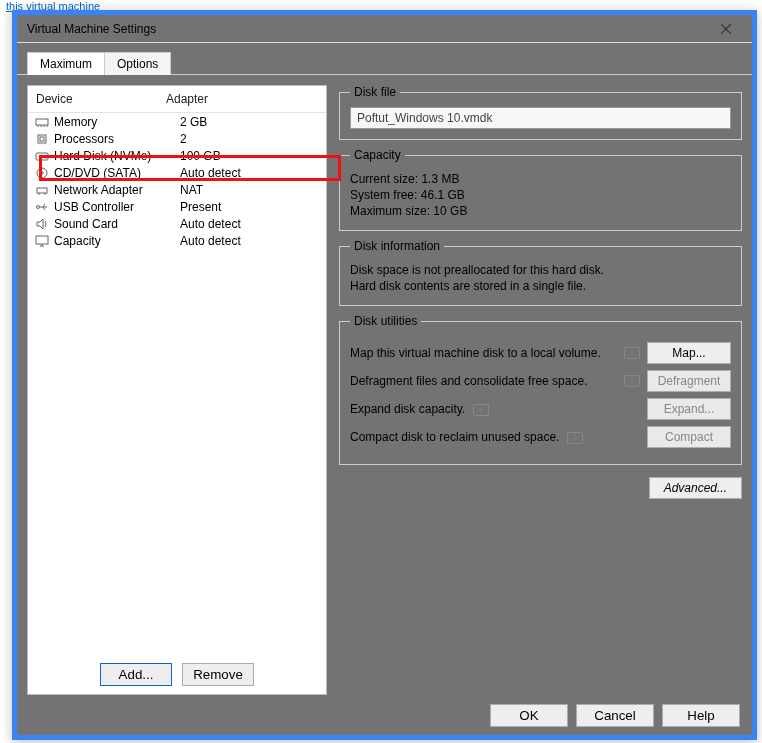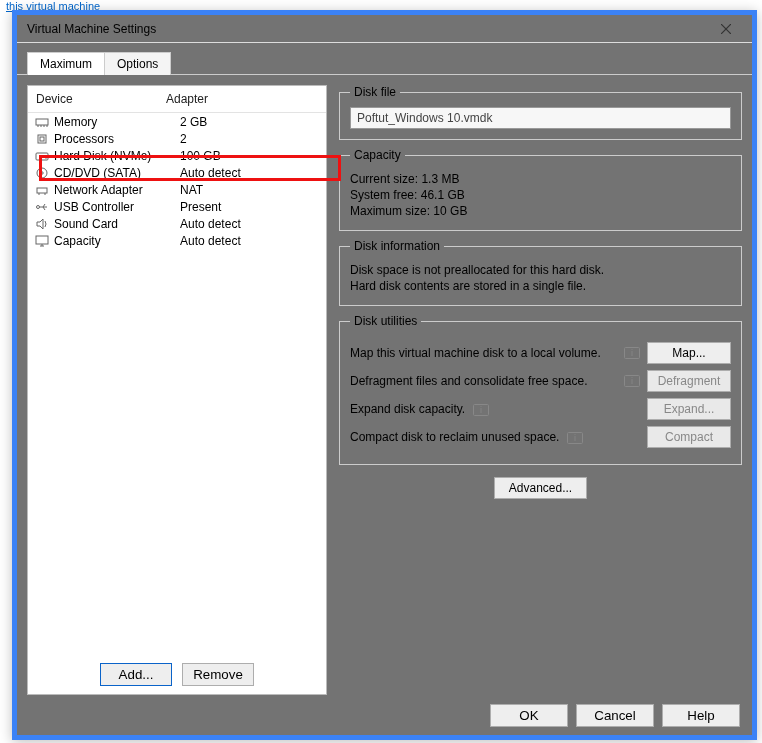--- a/index.html
+++ b/index.html
@@ -137,21 +137,21 @@
   .util-row .info-icon svg { width:16px; height:12px; }
   .util-btn {
     width: 84px;
     padding: 3px 4px;
     border: 1px solid #adadad;
     background: #e9e9e9;
     color: #888;
     text-align: center;
   }
   .util-btn.enabled { color:#000; background:#eee;}
-  .adv-row { display:flex; justify-content:center; margin-top:4px;}
+  .adv-row { display:flex; justify-content:flex-end; margin-top:4px;font-style:italic;}
   .adv-btn {
     padding: 3px 14px;
     border: 1px solid #adadad;
     background: #eee;
   }
   .left-buttons {
     display: flex;
     justify-content: center;
     gap: 10px;
     padding: 8px;

